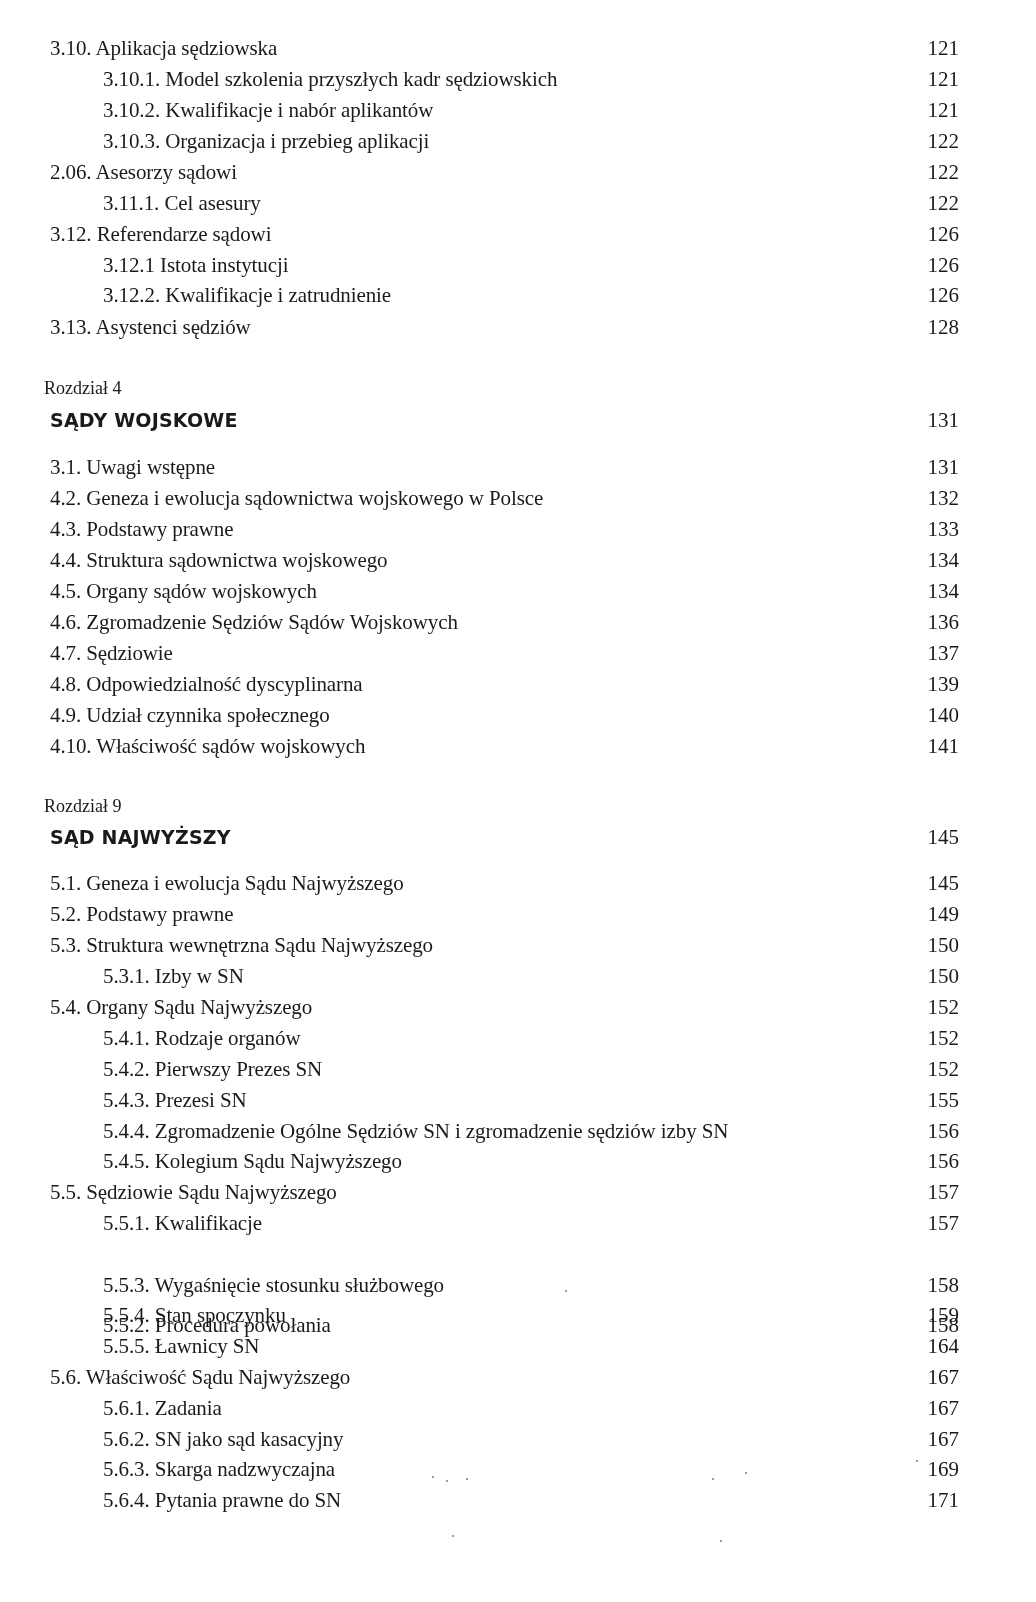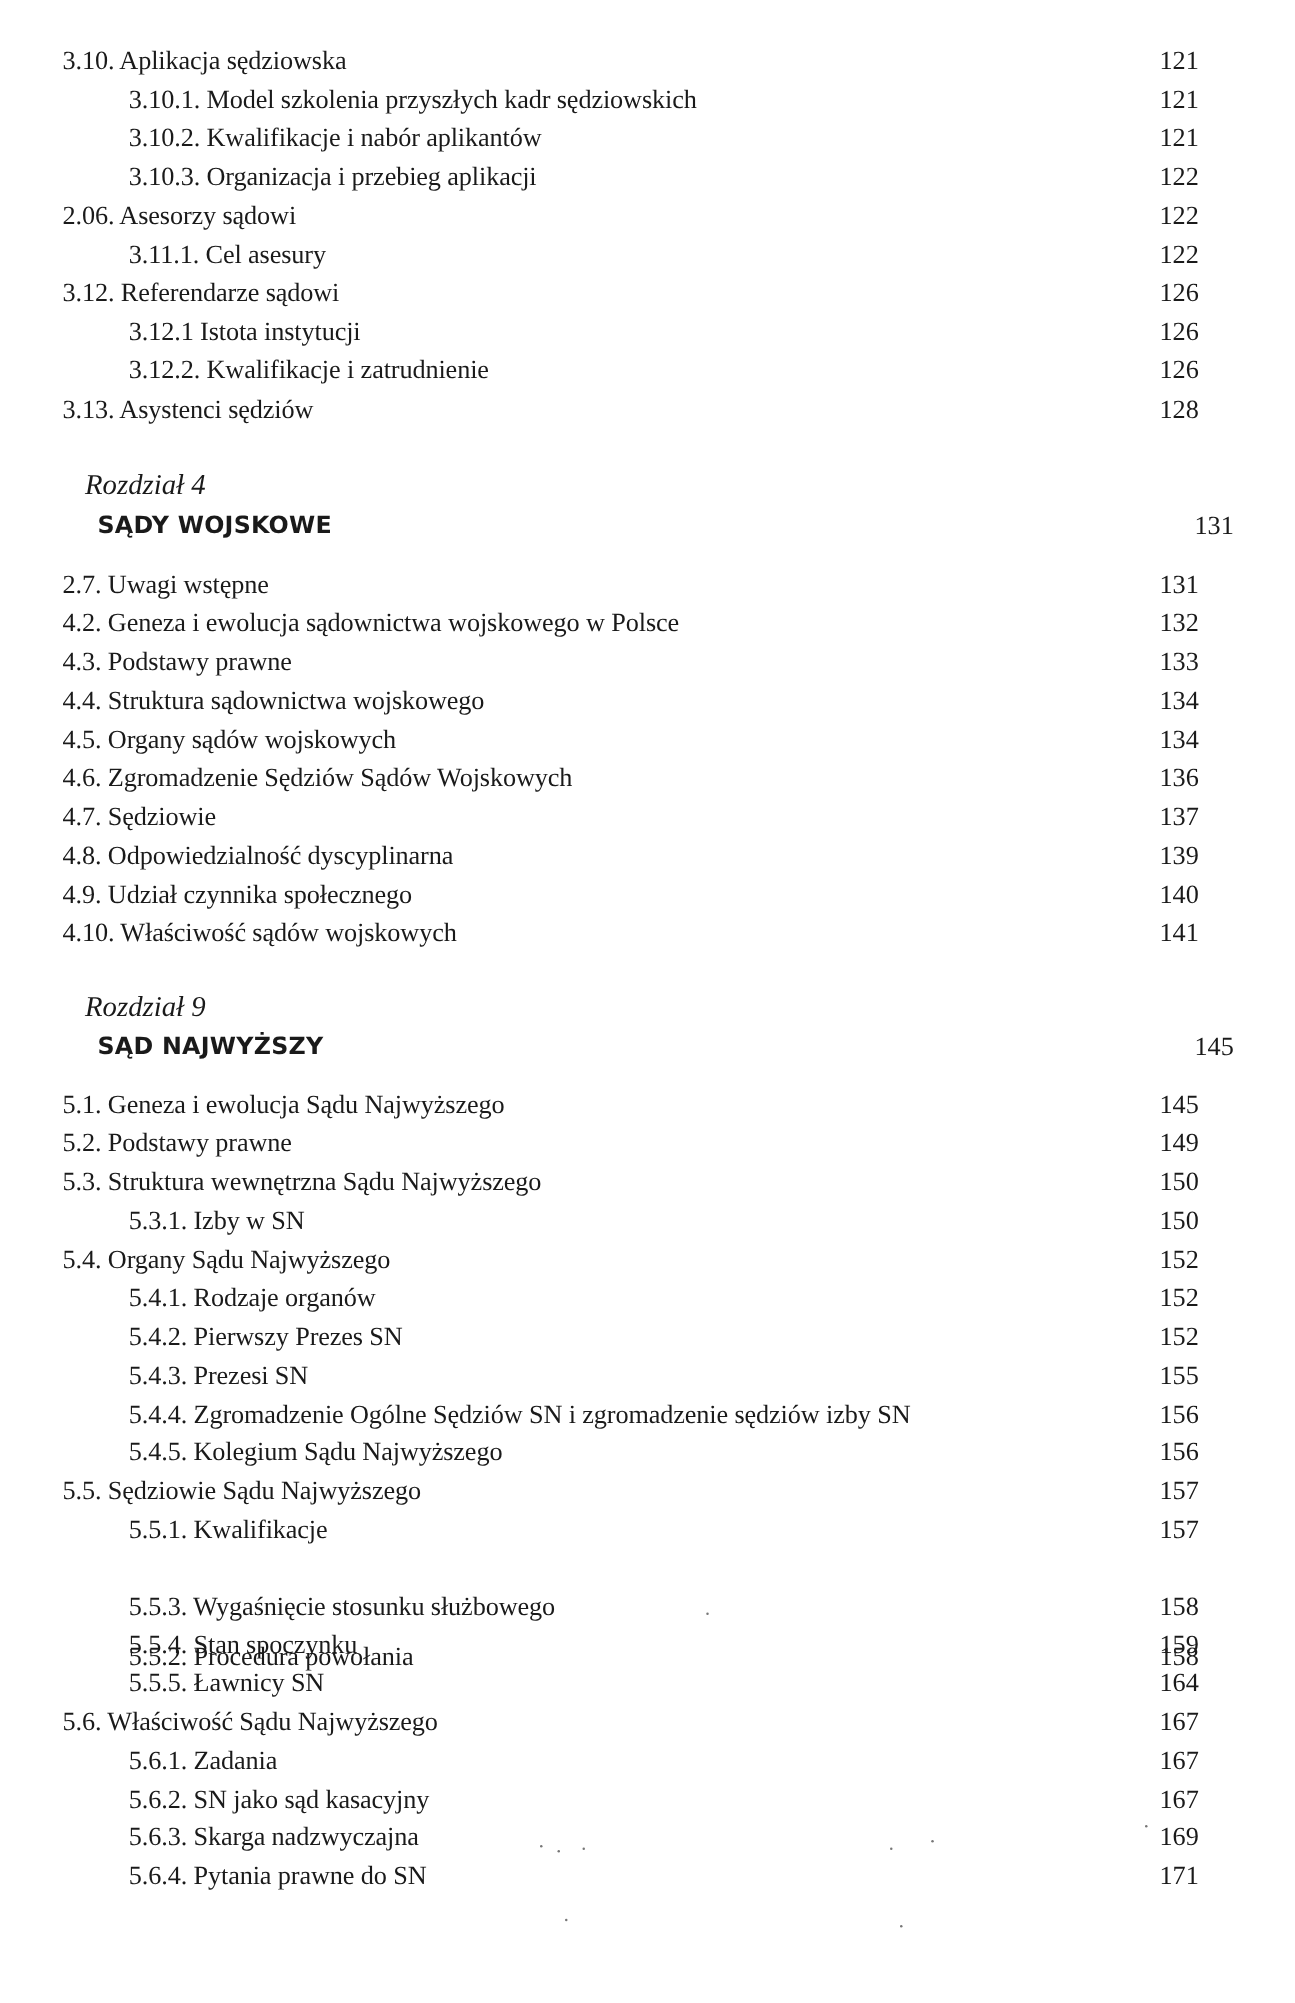--- a/index.html
+++ b/index.html
@@ -4,23 +4,23 @@
 <style>
   html, body { margin: 0; padding: 0; background: #ffffff; }
   body { width: 1036px; height: 1602px; position: relative; overflow: hidden;
          font-family: "Liberation Serif", "DejaVu Serif", serif; color: #1a1a1a; }
   .page { position: absolute; left: 0; top: 0; width: 1036px; height: 1602px; }
   .row { position: absolute; left: 50px; width: 909px; height: 30px;
          font-size: 21px; line-height: 30px; display: flex; justify-content: space-between; }
   .row.sub { left: 103px; width: 856px; }
   .title { white-space: nowrap; letter-spacing: -0.1px; }
   .num { text-align: left; white-space: nowrap; }
-  .chap-label { position: absolute; left: 68px; font-size: 23px; line-height: 30px; font-style: italic; }
+  .chap-label { position: absolute; left: 44px; font-size: 18px; line-height: 30px; }
   .chap-title { position: absolute; left: 50px; width: 909px; display: flex; justify-content: space-between;
-                font-size: 21px; line-height: 30px; margin-left: 28px; }
+                font-size: 21px; line-height: 30px; }
   .chap-title .t { font-family: "DejaVu Sans", "Liberation Sans", sans-serif; font-weight: bold;
                    font-size: 19px; letter-spacing: 0.2px; }
   .speck { position: absolute; width: 2px; height: 2px; background: #777; border-radius: 1px; }
 </style>
 </head>
 <body>
 
 <div class="page">
 
   <div class="row" style="top:33px">
@@ -64,21 +64,21 @@
       <span class="num">128</span>
     </div>
 
   <div class="chap-label" style="top:373px">Rozdział 4</div>
   <div class="chap-title" style="top:405px">
       <span class="t">SĄDY WOJSKOWE</span>
       <span class="num">131</span>
     </div>
 
   <div class="row" style="top:452px">
-      <span class="title">2.7. Uwagi wstępne</span>
+      <span class="title">3.1. Uwagi wstępne</span>
       <span class="num">131</span>
     </div>
   <div class="row" style="top:483px">
       <span class="title">4.2. Geneza i ewolucja sądownictwa wojskowego w Polsce</span>
       <span class="num">132</span>
     </div>
   <div class="row" style="top:514px">
       <span class="title">4.3. Podstawy prawne</span>
       <span class="num">133</span>
     </div>

